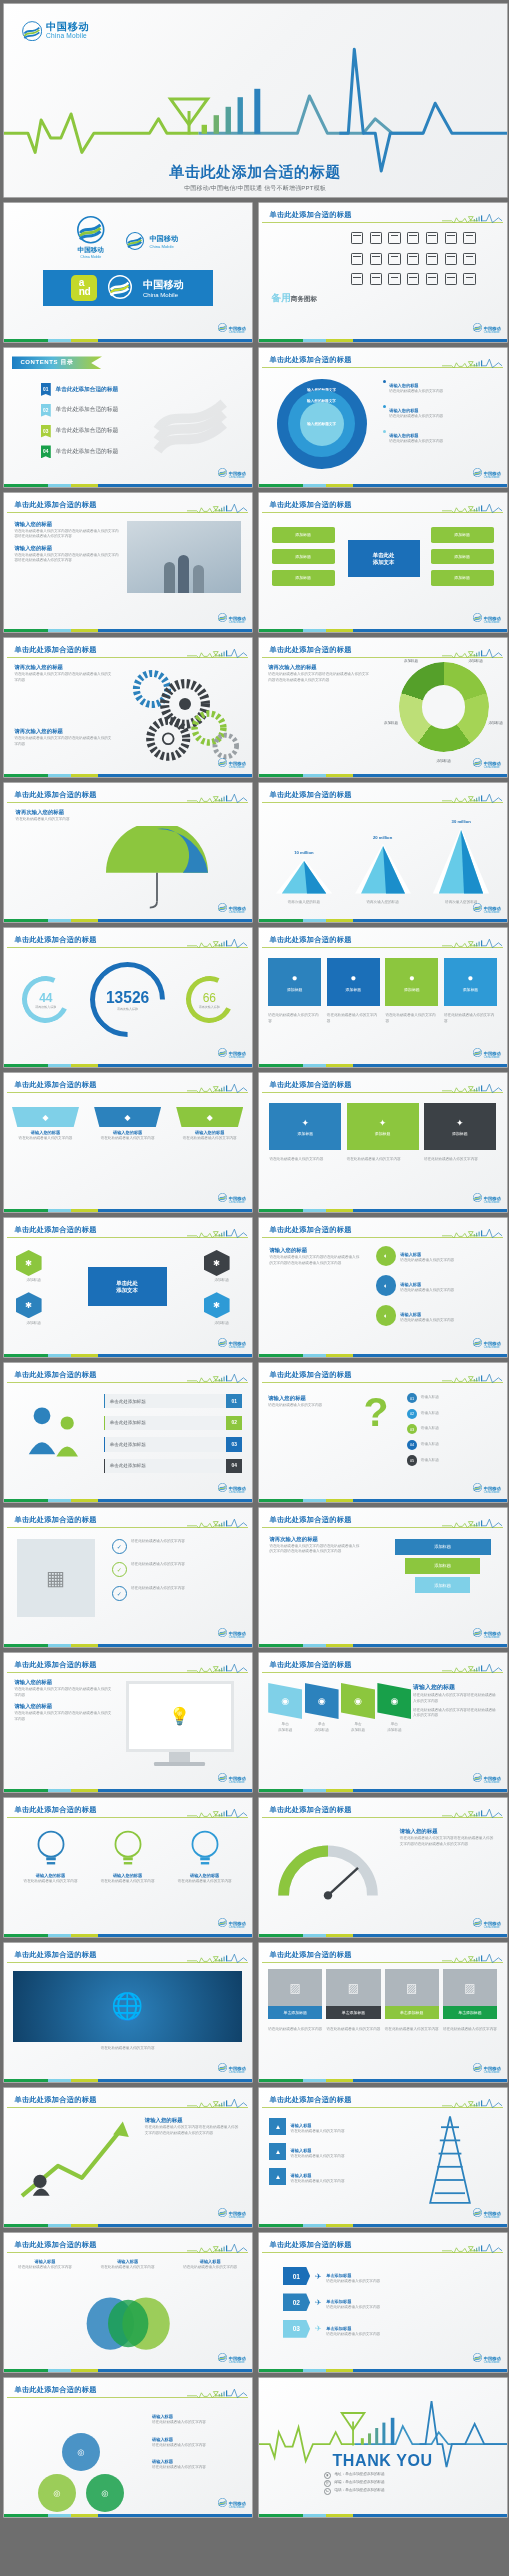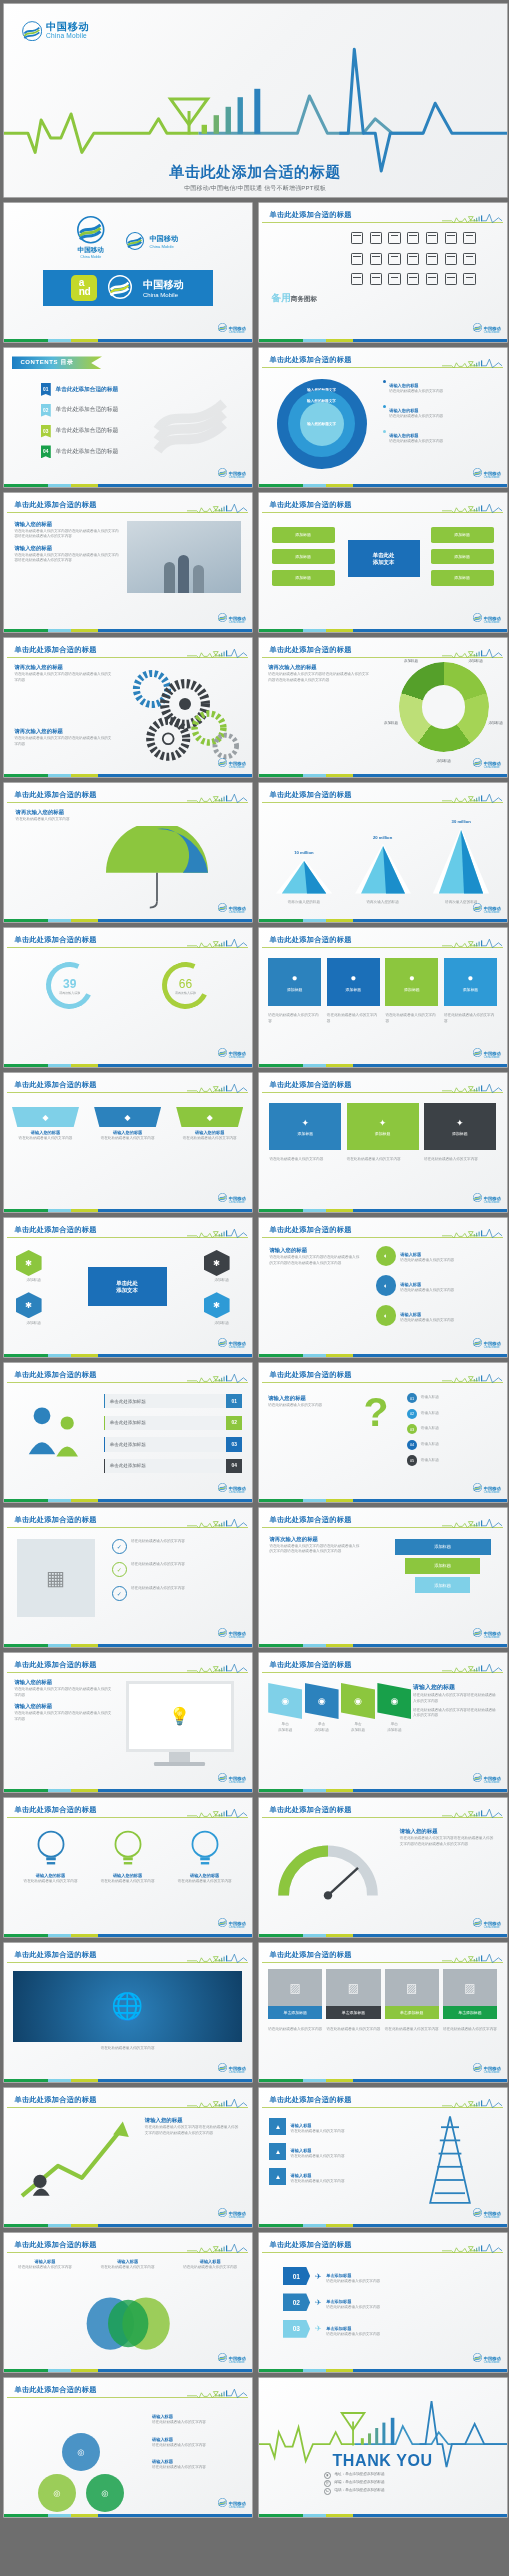--- a/index.html
+++ b/index.html
@@ -691,21 +691,29 @@
    <rect x="57" y="8" width="1.6" height="6" fill="#53a09a"></rect>
    <rect x="61" y="6" width="1.6" height="8" fill="#3a90b5"></rect>
    <rect x="65" y="4" width="2" height="10" fill="#2c82bd"></rect>
    <path d="M67 13 L74 13 L79 2 L84 16 L88 13 L94 8 L100 13" fill="none" stroke="#2c82bd" stroke-width="1.2"></path>
             </svg>
             <div style="position:absolute;left:8.4px;right:8.4px;top:34px;display:flex;align-items:center;justify-content:space-around">
               <div style="position:relative;width:47px;height:47px">
         <div style="position:absolute;inset:0;border-radius:50%;border:5.4px solid #7fd0e8;
              border-right-color:transparent;transform:rotate(-20deg)"></div>
         <div style="position:absolute;inset:0;display:flex;flex-direction:column;align-items:center;justify-content:center">
-          <span style="font-size:12px;font-weight:bold;color:#7fd0e8">39</span>
+          <span style="font-size:12px;font-weight:bold;color:#7fd0e8">44</span>
+          <span style="font-size:3px;color:#8d9295">请再次输入标题</span>
+                </div>
+              </div>
+              <div style="position:relative;width:75px;height:75px">
+        <div style="position:absolute;inset:0;border-radius:50%;border:5.4px solid #1b6fb8;
+             border-right-color:transparent;transform:rotate(45deg)"></div>
+        <div style="position:absolute;inset:0;display:flex;flex-direction:column;align-items:center;justify-content:center">
+          <span style="font-size:15.6px;font-weight:bold;color:#1b6fb8">13526</span>
           <span style="font-size:3px;color:#8d9295">请再次输入标题</span>
                 </div>
               </div>
               <div style="position:relative;width:47px;height:47px">
         <div style="position:absolute;inset:0;border-radius:50%;border:5.4px solid #a8cf3c;
              border-right-color:transparent;transform:rotate(-20deg)"></div>
         <div style="position:absolute;inset:0;display:flex;flex-direction:column;align-items:center;justify-content:center">
           <span style="font-size:12px;font-weight:normal;color:#a8cf3c">66</span>
           <span style="font-size:3px;color:#8d9295">请再次输入标题</span>
                 </div>

